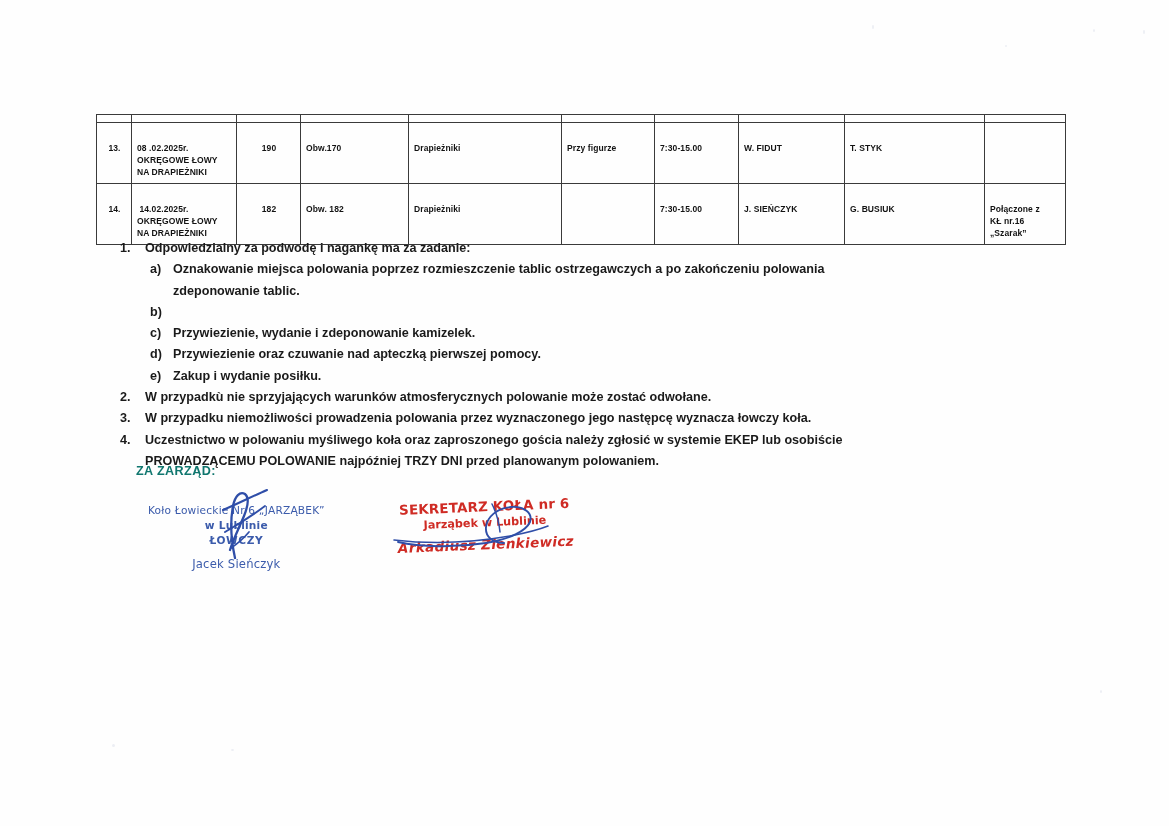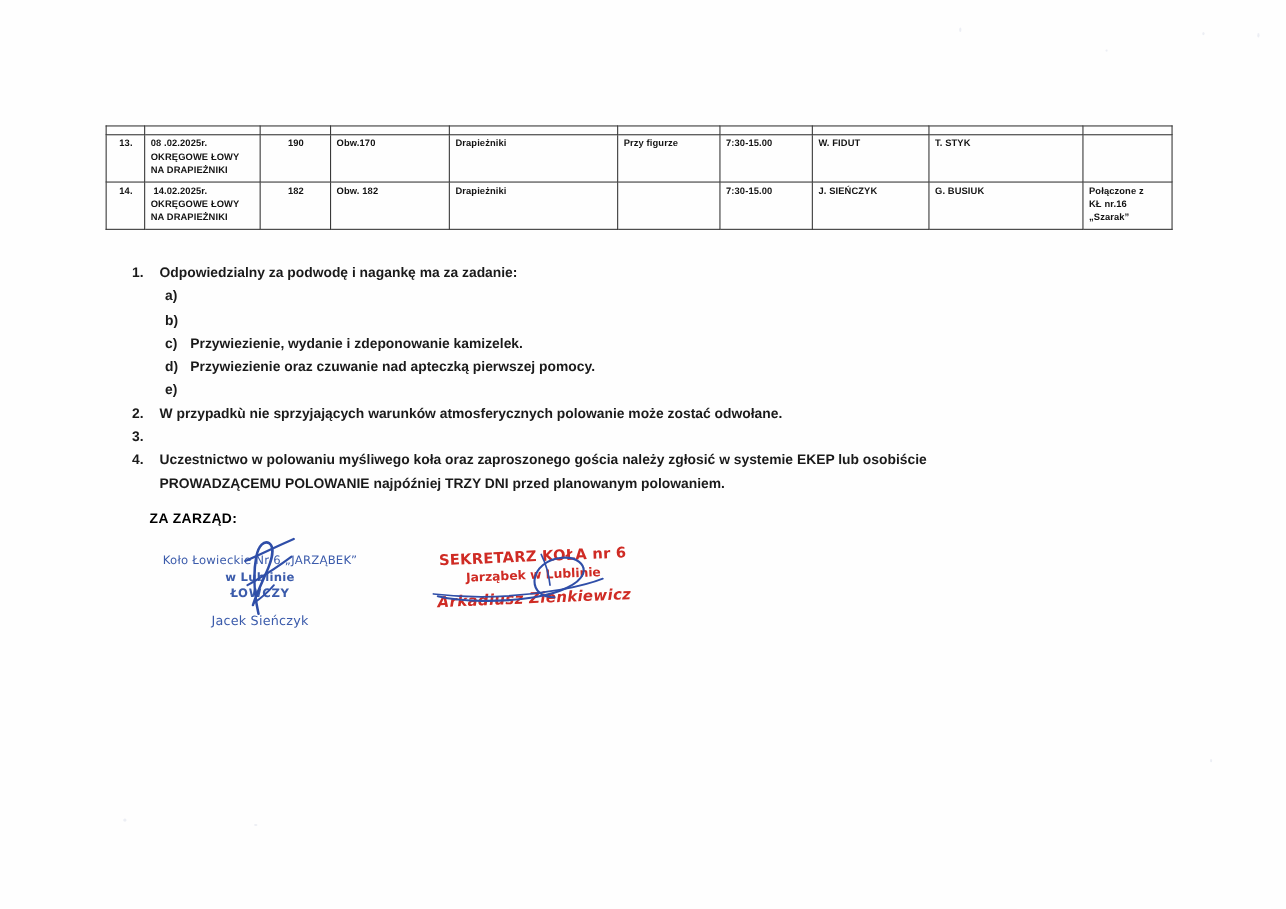--- a/index.html
+++ b/index.html
@@ -39,21 +39,21 @@
     top: 114px;
     width: 959px;
     border-collapse: collapse;
     table-layout: fixed;
     font-size: 8.5px;
     font-weight: bold;
     color: #131313;
   }
   .sched-table td {
     border: 1px solid #3a3a3a;
-    padding: 1px 4px 3px 5px;
+    padding: 19px 4px 3px 5px;
     vertical-align: top;
     line-height: 1.42;
     letter-spacing: .1px;
   }
   .sched-table tr.spacer-row td {
     height: 7px;
     padding: 0;
   }
   .sched-table tr.data-row td {
     height: 38px;
@@ -104,21 +104,21 @@
   }
 
   
   .sig-heading {
     position: absolute;
     left: 136px;
     top: 464px;
     font-size: 12.6px;
     font-weight: bold;
     letter-spacing: .4px;
-    color: #000000;
+    color: #0f766e;
   }
 
   .stamp {
     position: absolute;
     text-align: center;
     font-family: "DejaVu Sans", sans-serif;
     white-space: nowrap;
   }
 
   
@@ -246,47 +246,50 @@
 
   <div class="rules">
 
     <div class="rule-row lvl1">
       <span class="rule-marker">1.</span>
       <span class="rule-text">Odpowiedzialny za podwodę i nagankę ma za zadanie:</span>
     </div>
 
     <div class="rule-row lvl2">
       <span class="rule-marker">a)</span>
+      <span class="rule-text">Oznakowanie miejsca polowania poprzez rozmieszczenie tablic ostrzegawczych a po zakończeniu polowania zdeponowanie tablic.</span>
     </div>
 
     <div class="rule-row lvl2">
       <span class="rule-marker">b)</span>
     </div>
 
     <div class="rule-row lvl2">
       <span class="rule-marker">c)</span>
       <span class="rule-text">Przywiezienie, wydanie i zdeponowanie kamizelek.</span>
     </div>
 
     <div class="rule-row lvl2">
       <span class="rule-marker">d)</span>
       <span class="rule-text">Przywiezienie oraz czuwanie nad apteczką pierwszej pomocy.</span>
     </div>
 
     <div class="rule-row lvl2">
       <span class="rule-marker">e)</span>
+      <span class="rule-text">Zakup i wydanie posiłku.</span>
     </div>
 
     <div class="rule-row lvl1">
       <span class="rule-marker">2.</span>
       <span class="rule-text">W przypadkù nie sprzyjających warunków atmosferycznych polowanie może zostać odwołane.</span>
     </div>
 
     <div class="rule-row lvl1">
       <span class="rule-marker">3.</span>
+      <span class="rule-text">W przypadku niemożliwości prowadzenia polowania przez wyznaczonego jego następcę wyznacza łowczy koła.</span>
     </div>
 
     <div class="rule-row lvl1">
       <span class="rule-marker">4.</span>
       <span class="rule-text">
         <span>Uczestnictwo w polowaniu myśliwego koła oraz zaproszonego gościa należy zgłosić w systemie EKEP lub osobiście</span>
         <span class="cont">PROWADZĄCEMU POLOWANIE najpóźniej TRZY DNI przed planowanym polowaniem.</span>
       </span>
     </div>
 

